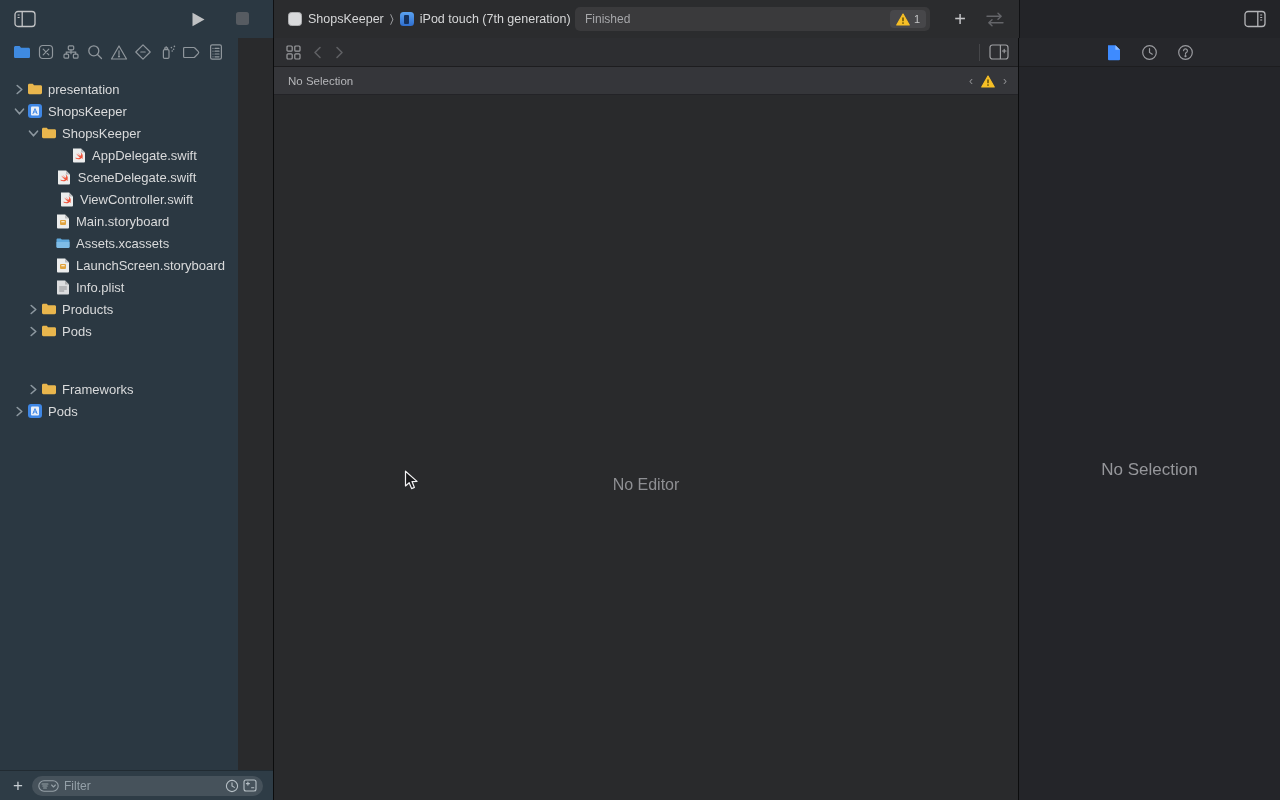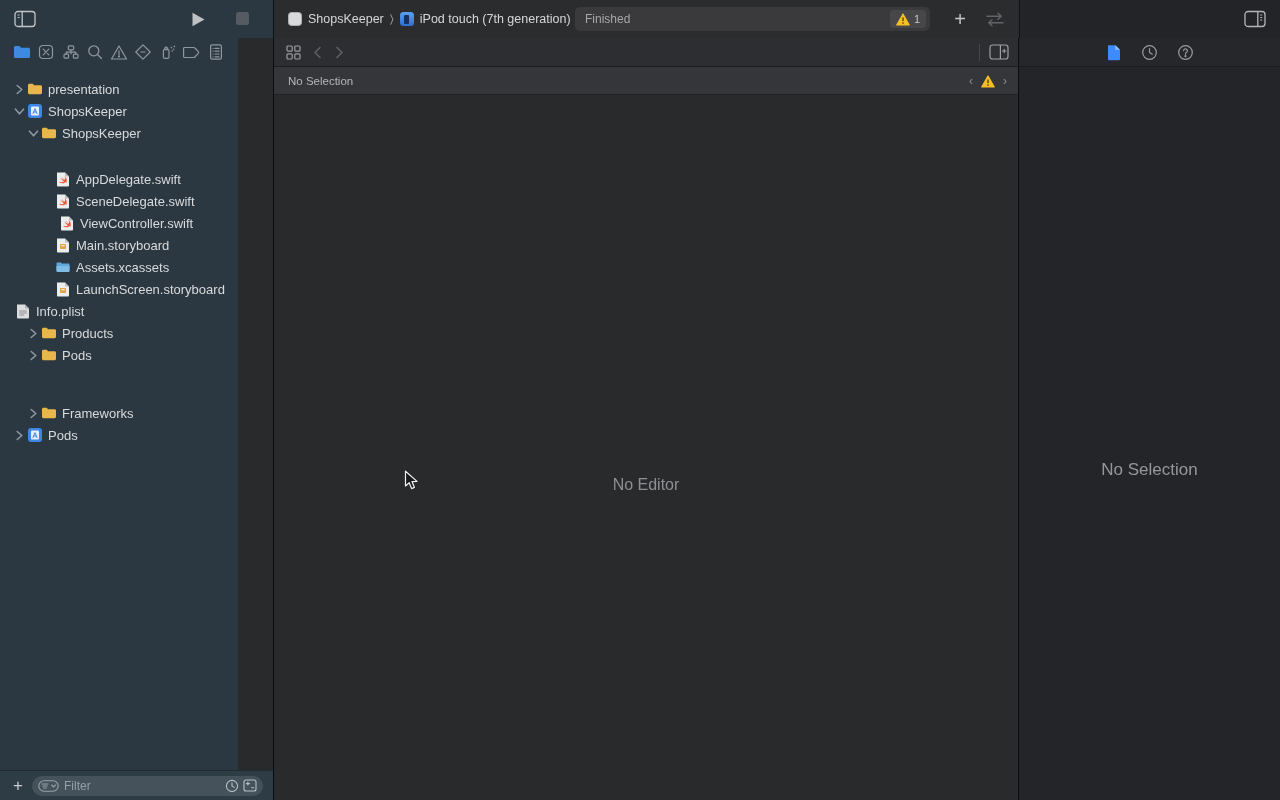--- a/index.html
+++ b/index.html
@@ -247,32 +247,32 @@
               <path d="M1.2 1.5 5.8 5.5 1.2 9.5"></path>
             </svg>
           </span>
     <span class="file-ic">
             <svg width="16" height="16" viewBox="0 0 16 16">
               <path d="M1 4.2C1 3.4 1.6 2.8 2.4 2.8H5.8L7 4.2h6.6c.8 0 1.4.6 1.4 1.4v6.2c0 .8-.6 1.4-1.4 1.4H2.4C1.6 13.2 1 12.6 1 11.8Z" fill="#e9b64d"></path>
             </svg>
           </span>
     <span class="tree-label">ShopsKeeper</span>
   </div>
-        <div class="tree-row" style="padding-left: 40px; margin-top: 24px;">
+        <div class="tree-row" style="padding-left: 56px;">
     <span class="chev-box"></span>
     <span class="file-ic">
             <svg width="14" height="16" viewBox="0 0 14 16">
               <path d="M1 1.5h8l4 4v9a1 1 0 0 1-1 1H1.9A.9.9 0 0 1 1 14.6Z" fill="#eceded"></path>
               <path d="M9 1.5l4 4H9Z" fill="#bcbdbf"></path>
               <path d="M3.6 11.6c2.3 1.2 4.7.9 6-.6.2.5 1 .8 1.4.7-.5-.8-.5-1.3-.3-2 .4-1.6-.6-3.3-2.2-4.4.7 1.2.9 2.5.4 3.5-1-.7-2.3-1.9-3.3-3 .9 1.4 2 2.7 2.8 3.6-1.4-.7-3.2-1.9-4.1-2.8.8 1.6 2.3 3.2 3.7 4.1-1.2.7-3 .6-4.4-.1Z" fill="#f05138"></path>
             </svg>
           </span>
     <span class="tree-label">AppDelegate.swift</span>
   </div>
-        <div class="tree-row" style="padding-left: 40px;">
+        <div class="tree-row" style=" justify-content: center;">
     <span class="chev-box"></span>
     <span class="file-ic">
             <svg width="14" height="16" viewBox="0 0 14 16">
               <path d="M1 1.5h8l4 4v9a1 1 0 0 1-1 1H1.9A.9.9 0 0 1 1 14.6Z" fill="#eceded"></path>
               <path d="M9 1.5l4 4H9Z" fill="#bcbdbf"></path>
               <path d="M3.6 11.6c2.3 1.2 4.7.9 6-.6.2.5 1 .8 1.4.7-.5-.8-.5-1.3-.3-2 .4-1.6-.6-3.3-2.2-4.4.7 1.2.9 2.5.4 3.5-1-.7-2.3-1.9-3.3-3 .9 1.4 2 2.7 2.8 3.6-1.4-.7-3.2-1.9-4.1-2.8.8 1.6 2.3 3.2 3.7 4.1-1.2.7-3 .6-4.4-.1Z" fill="#f05138"></path>
             </svg>
           </span>
     <span class="tree-label">SceneDelegate.swift</span>
   </div>
@@ -314,21 +314,21 @@
     <span class="file-ic">
             <svg width="14" height="16" viewBox="0 0 14 16">
               <path d="M1 1.5h8l4 4v9a1 1 0 0 1-1 1H1.9A.9.9 0 0 1 1 14.6Z" fill="#eceded"></path>
               <path d="M9 1.5l4 4H9Z" fill="#bcbdbf"></path>
               <rect x="4" y="7" width="6" height="5" rx="1" fill="#e0a33e"></rect>
               <rect x="5.2" y="8.2" width="3.6" height="1.1" rx=".5" fill="#fff"></rect>
             </svg>
           </span>
     <span class="tree-label">LaunchScreen.storyboard</span>
   </div>
-        <div class="tree-row" style="">
+        <div class="tree-row" style="padding-left: 40px;">
     <span class="chev-box"></span>
     <span class="file-ic">
             <svg width="14" height="16" viewBox="0 0 14 16">
               <path d="M1 1.5h8l4 4v9a1 1 0 0 1-1 1H1.9A.9.9 0 0 1 1 14.6Z" fill="#dcdddf"></path>
               <path d="M9 1.5l4 4H9Z" fill="#aeafb1"></path>
               <path d="M3.2 8h7.6M3.2 10h7.6M3.2 12h5" stroke="#8f9093" stroke-width="1"></path>
             </svg>
           </span>
     <span class="tree-label">Info.plist</span>
   </div>

